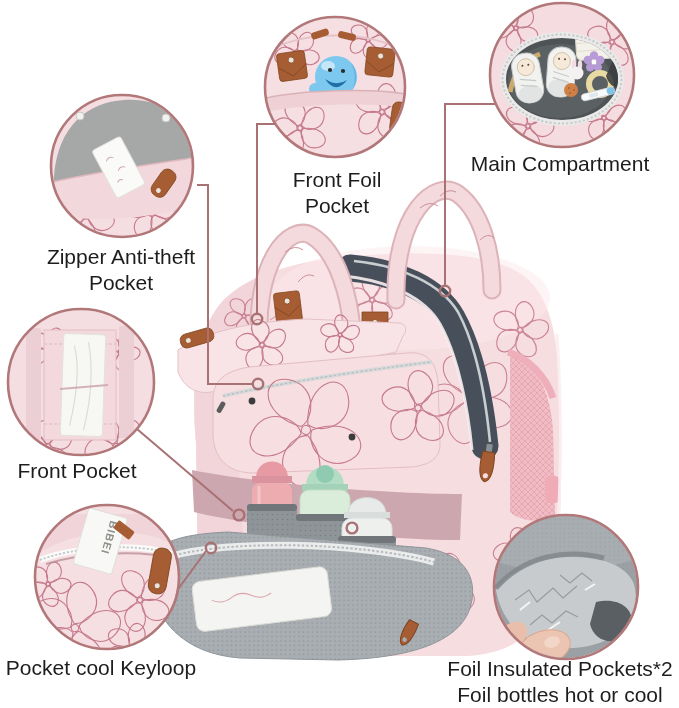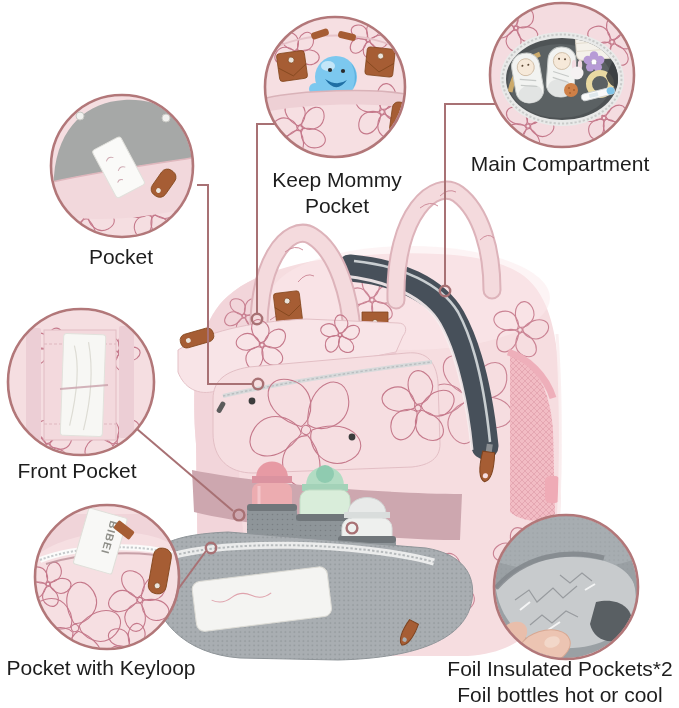--- a/index.html
+++ b/index.html
@@ -394,33 +394,34 @@
         <ellipse cx="512" cy="636" rx="17" ry="12" transform="rotate(-40 512 636)" fill="#e9beab"></ellipse>
         <ellipse cx="544" cy="648" rx="27" ry="17" transform="rotate(-18 544 648)" fill="#ecc4b2" stroke="#d9a892" stroke-width="1"></ellipse>
         <ellipse cx="552" cy="642" rx="8" ry="5.5" transform="rotate(-18 552 642)" fill="#f3d9cb" opacity="0.9"></ellipse>
       </g>
     </g>
     <circle cx="566" cy="587" r="72" fill="none" stroke="#b27779" stroke-width="2.6"></circle>
   </g>
 </svg>
 
   <div class="callout" style="left:121px;top:244px">
+    <div>Zipper Anti-theft</div>
     <div>Pocket</div>
   </div>
   <div class="callout" style="left:337px;top:167px">
-    <div>Keep Mommy</div>
+    <div>Front Foil</div>
     <div>Pocket</div>
   </div>
   <div class="callout" style="left:560px;top:151px">
     <div>Main Compartment</div>
   </div>
   <div class="callout" style="left:77px;top:458px">
     <div>Front Pocket</div>
   </div>
   <div class="callout" style="left:101px;top:655px">
-    <div>Pocket with Keyloop</div>
+    <div>Pocket cool Keyloop</div>
   </div>
   <div class="callout" style="left:560px;top:656px">
     <div>Foil Insulated Pockets*2</div>
     <div>Foil bottles hot or cool</div>
   </div>
 
 </div>
 
 </body></html>

